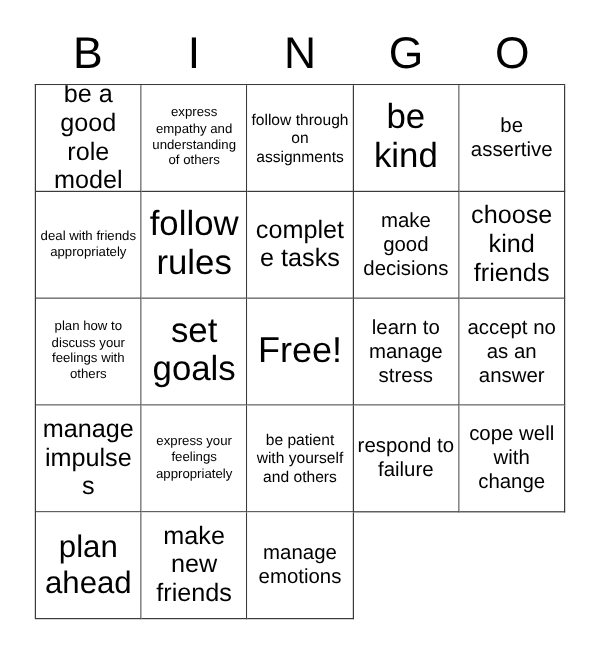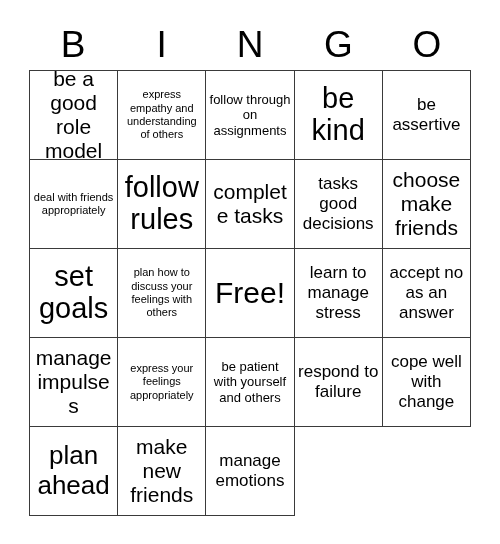--- a/index.html
+++ b/index.html
@@ -114,30 +114,30 @@
       <div class="cell sz-xs">
         <span>deal with friends appropriately</span>
       </div>
       <div class="cell sz-xxl">
         <span>follow rules</span>
       </div>
       <div class="cell sz-l">
         <span>complete tasks</span>
       </div>
       <div class="cell sz-m">
-        <span>tasks good decisions</span>
+        <span>make good decisions</span>
       </div>
       <div class="cell sz-l">
-        <span>choose make friends</span>
+        <span>choose kind friends</span>
+      </div>
+      <div class="cell sz-xs">
+        <span>plan how to discuss your feelings with others</span>
       </div>
       <div class="cell sz-xxl">
         <span>set goals</span>
-      </div>
-      <div class="cell sz-xs">
-        <span>plan how to discuss your feelings with others</span>
       </div>
       <div class="cell sz-free">
         <span>Free!</span>
       </div>
       <div class="cell sz-m">
         <span>learn to manage stress</span>
       </div>
       <div class="cell sz-m">
         <span>accept no as an answer</span>
       </div>

